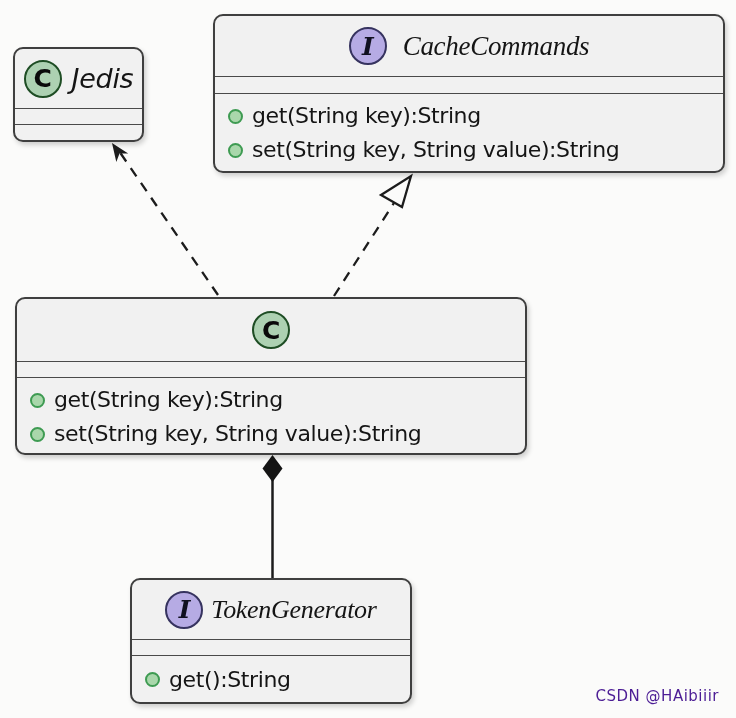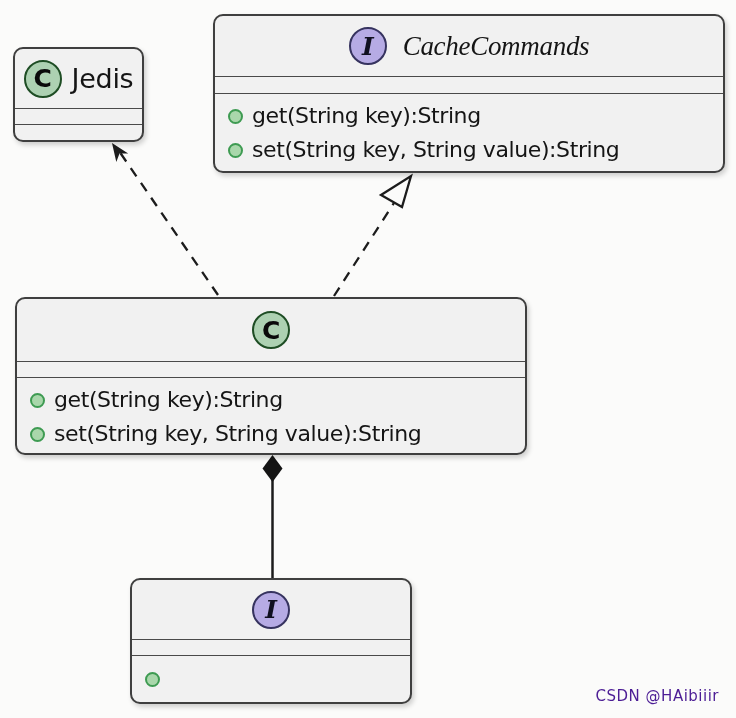--- a/index.html
+++ b/index.html
@@ -80,21 +80,21 @@
 
   <g>
     <line x1="272.5" y1="480" x2="272.5" y2="578" stroke="#1c1c1c" stroke-width="2.5"></line>
     <polygon points="272.5,455 282.5,468.5 272.5,482 262.5,468.5" fill="#141414"></polygon>
   </g>
 </svg>
 
 <div class="uml-box" style="left:13px;top:47px;width:131px;height:95px;">
   <div class="box-title" style="height:59px;">
     <span class="icon-circle icon-class">C</span>
-    <span class="cls-name" style="margin-left:10px;">Jedis</span>
+    <span class="cls-name" style="margin-left:10px;font-style:italic;">Jedis</span>
   </div>
   <div class="empty-row" style="height:15px;"></div>
   <div class="empty-row" style="flex:1;"></div>
 </div>
 
 <div class="uml-box" style="left:213px;top:14px;width:512px;height:159px;">
   <div class="box-title italic" style="height:60px;gap:16px;">
     <span class="icon-circle icon-interface">I</span>
     <span class="cls-name">CacheCommands</span>
   </div>
@@ -124,22 +124,24 @@
     <div class="method">
       <span class="dot"></span>
       <span>set(String key, String value):String</span>
     </div>
   </div>
 </div>
 
 <div class="uml-box" style="left:130px;top:578px;width:282px;height:126px;">
   <div class="box-title italic" style="height:59px;gap:8px;font-size:26px;">
     <span class="icon-circle icon-interface">I</span>
+    <span class="cls-name">TokenGenerator</span>
   </div>
   <div class="empty-row" style="height:15px;"></div>
   <div class="box-methods">
     <div class="method">
       <span class="dot"></span>
+      <span>get():String</span>
     </div>
   </div>
 </div>
 
 <div class="watermark">CSDN @HAibiiir</div>
 
 </body></html>

